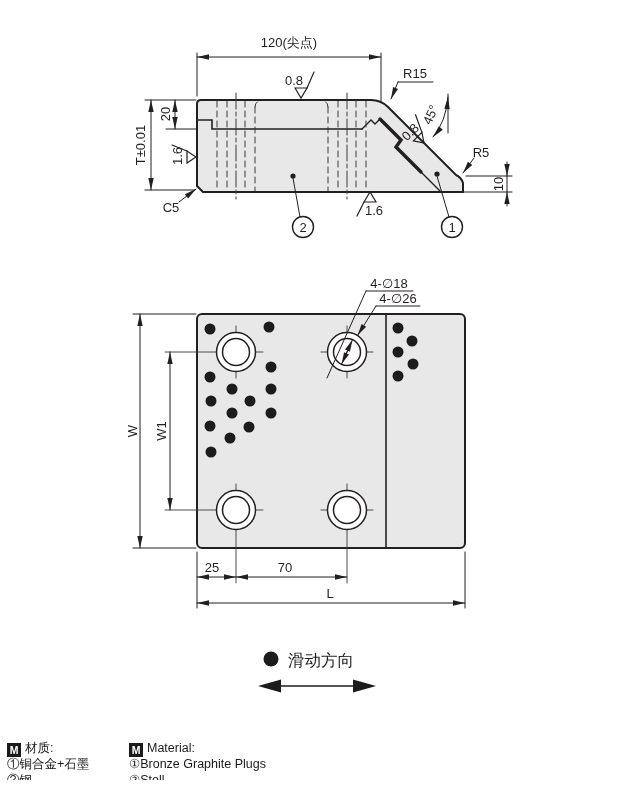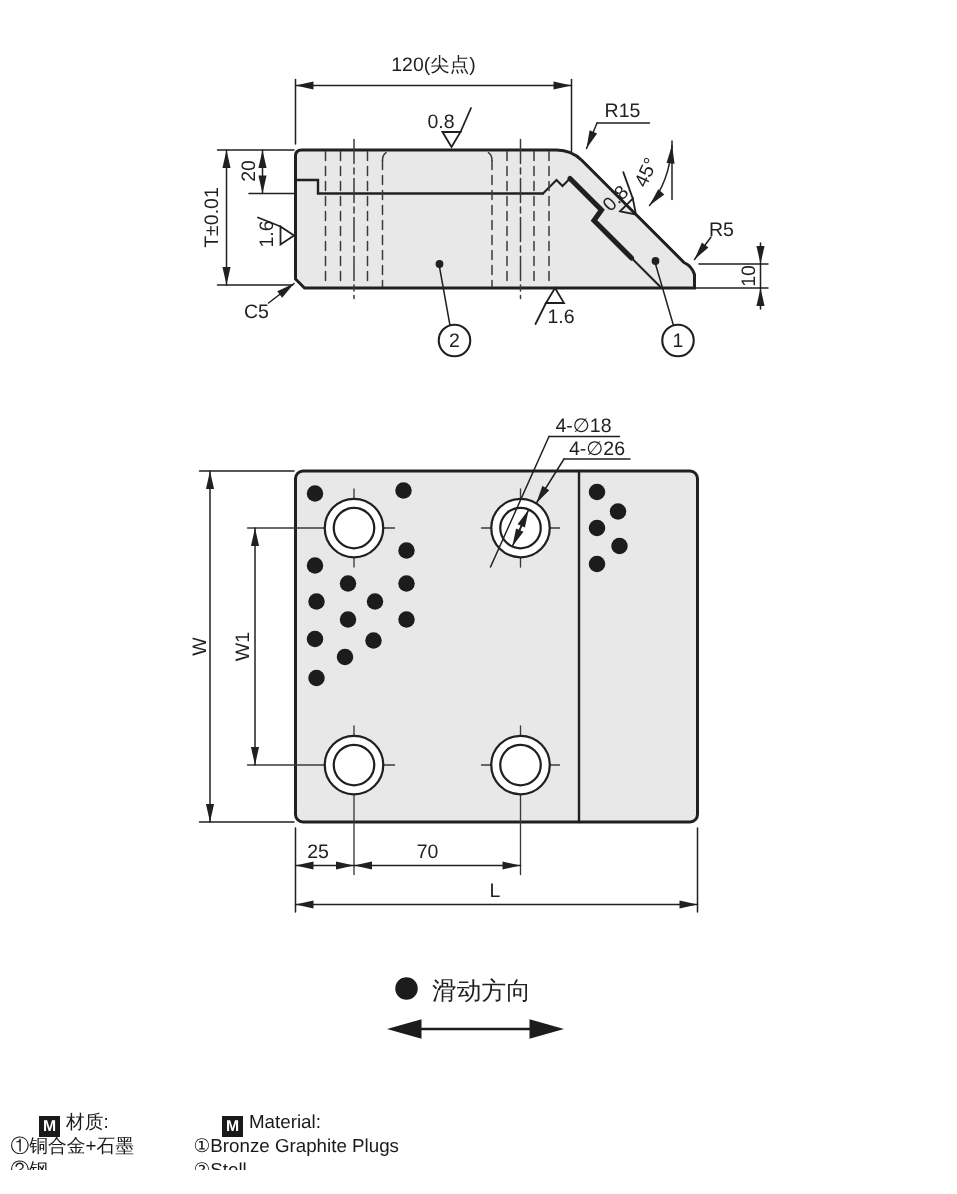--- a/index.html
+++ b/index.html
@@ -6,21 +6,21 @@
   .canvas{position:relative;width:638px;height:780px;background:#ffffff;overflow:hidden;
           font-family:"Liberation Sans",sans-serif;}
   svg{position:absolute;left:0;top:0;}
   svg text{font-family:"Liberation Sans","DejaVu Sans",sans-serif;fill:#231f20;}
   .dimtxt{font-size:13px;}
   .biglbl{font-size:16.5px;}
   .mat-col{position:absolute;top:741px;color:#1a1a1a;font-size:12.5px;line-height:15.5px;white-space:nowrap;}
   .m-badge{display:inline-block;width:14px;height:14px;background:#1a1a1a;color:#ffffff;
            font-weight:bold;font-size:10.5px;line-height:14px;text-align:center;margin-right:4px;
            vertical-align:-2px;}
-  .mat-row{height:16px;margin-left:19px;}
+  .mat-row{height:16px;}
 </style>
 </head>
 <body>
 
 <div class="canvas">
 
 <svg width="638" height="796" viewBox="0 0 638 796">
   <defs>
     <marker id="mE" markerUnits="userSpaceOnUse" markerWidth="13" markerHeight="7" refX="12.5" refY="3.5" orient="auto">
       <path d="M12.5,3.5 L0.5,0.8 L0.5,6.2 Z" fill="#231f20"></path>

